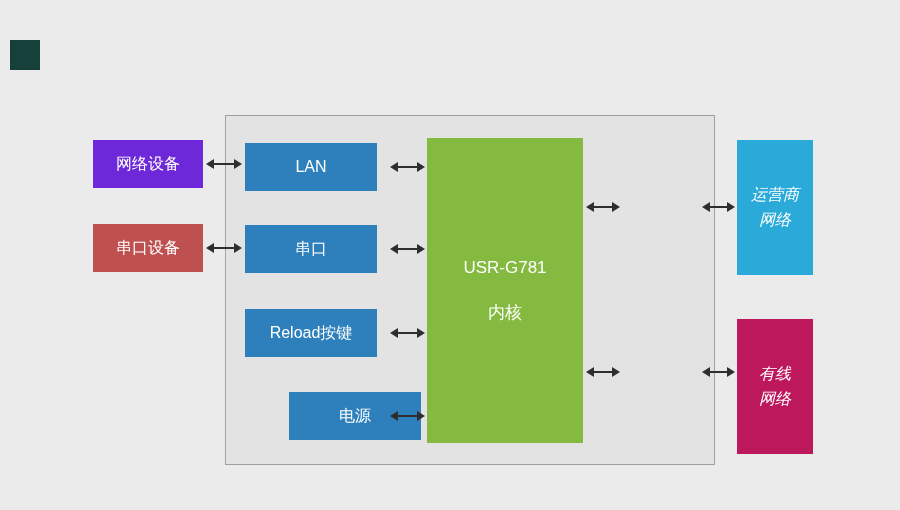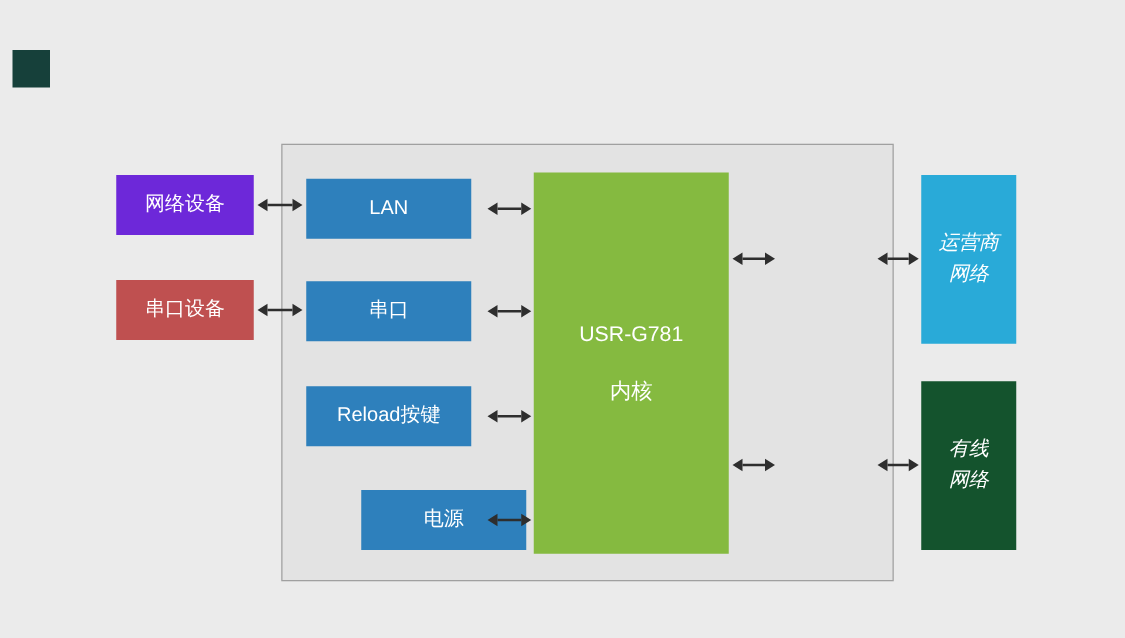--- a/index.html
+++ b/index.html
@@ -111,21 +111,21 @@
   <div class="box core-box" style="background: rgb(133, 186, 64);">
     <span class="core-line1">USR-G781</span>
     <span>内核</span>
   </div>
 
 
   <div class="box ext-right pos-carr" style="background: rgb(41, 170, 216);">
     <span>运营商</span>
     <span>网络</span>
   </div>
-  <div class="box ext-right pos-wired" style="background: #14532d;">
+  <div class="box ext-right pos-wired" style="background: #be185d; margin-top: 14px;">
     <span>有线</span>
     <span>网络</span>
   </div>
 
   <div class="arrow a-net-lan"></div>
   <div class="arrow a-ser-com"></div>
   <div class="arrow a-lan-core"></div>
   <div class="arrow a-com-core"></div>
   <div class="arrow a-rld-core"></div>
   <div class="arrow a-pwr-core"></div>

